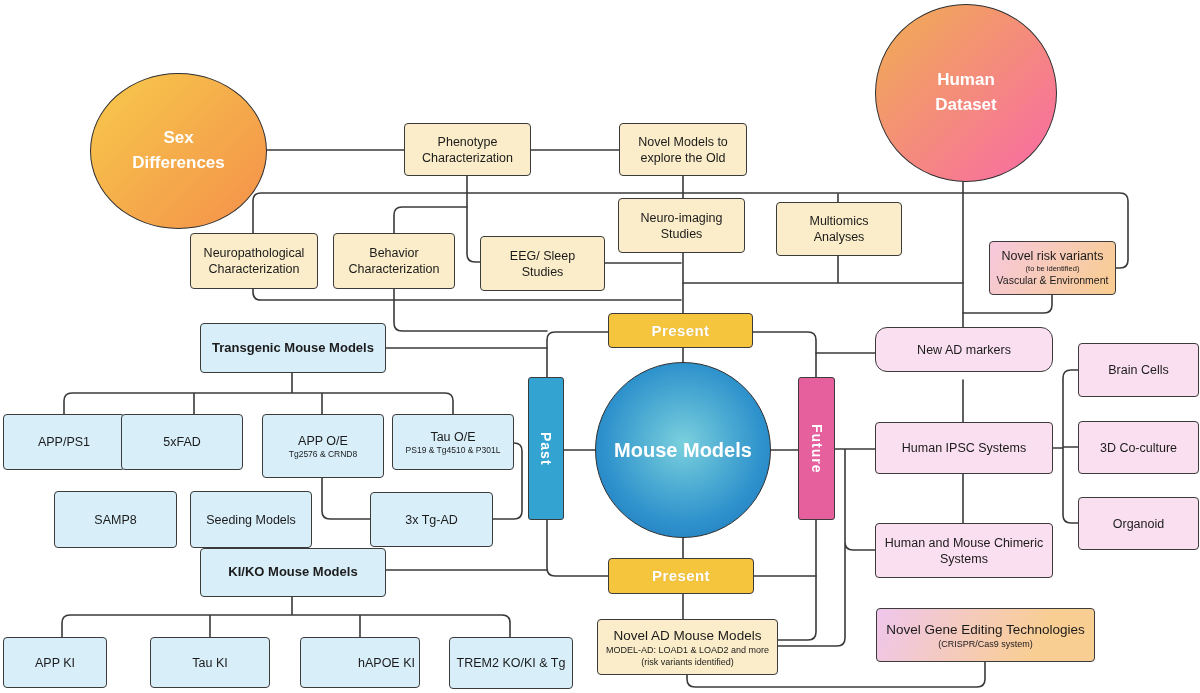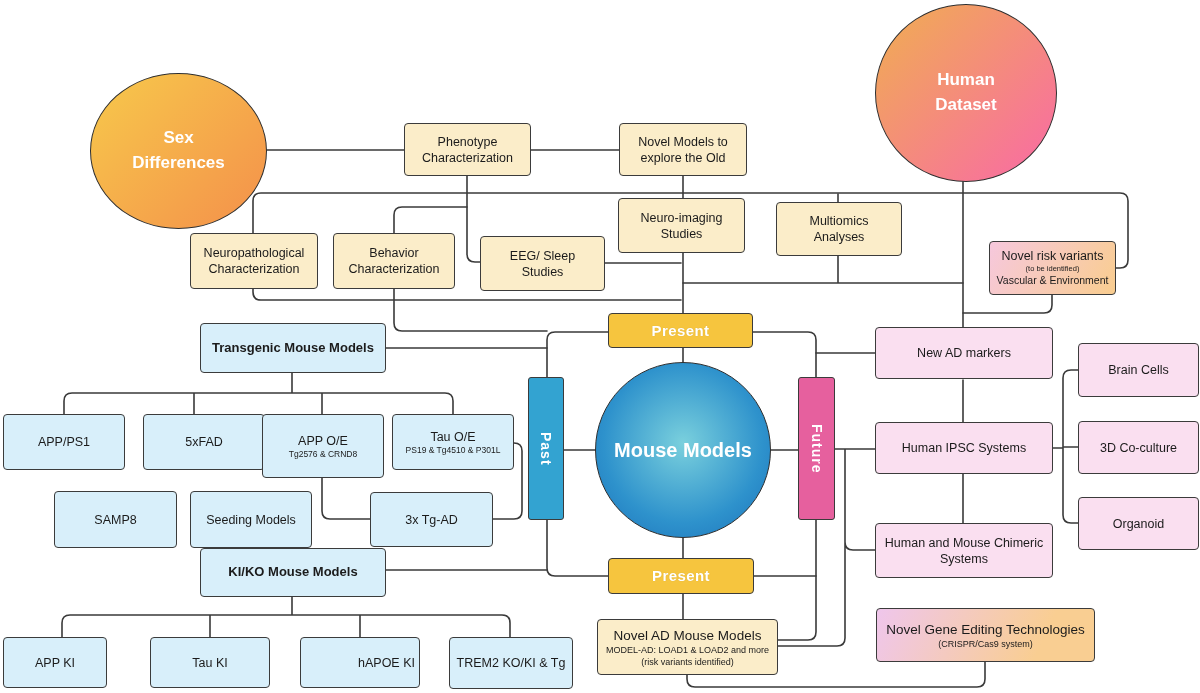--- a/index.html
+++ b/index.html
@@ -131,21 +131,21 @@
   <div class="vert future" style="left:798px;top:377px;width:37px;height:143px;">
     <span>Future</span>
   </div>
 
   <div class="box lblue hdr" style="left:200px;top:323px;width:186px;height:50px;">
     <span>Transgenic Mouse Models</span>
   </div>
   <div class="box lblue" style="left:3px;top:414px;width:122px;height:56px;">
     <span>APP/PS1</span>
   </div>
-  <div class="box lblue" style="left:143px;top:414px;width:122px;height:56px;">
+  <div class="box lblue" style="left:121px;top:414px;width:122px;height:56px;">
     <span>5xFAD</span>
   </div>
   <div class="box lblue" style="left:262px;top:414px;width:122px;height:64px;">
     <span>APP O/E</span>
     <span class="sub">Tg2576 &amp; CRND8</span>
   </div>
   <div class="box lblue" style="left:392px;top:414px;width:122px;height:56px;">
     <span>Tau O/E</span>
     <span class="sub">PS19 &amp; Tg4510 &amp; P301L</span>
   </div>
@@ -167,21 +167,21 @@
   <div class="box lblue" style="left:150px;top:637px;width:120px;height:51px;">
     <span>Tau KI</span>
   </div>
   <div class="box lblue" style="left:300px;top:637px;width:120px;height:51px;align-items:flex-end;">
     <span>hAPOE KI</span>
   </div>
   <div class="box lblue" style="left:449px;top:637px;width:124px;height:52px;">
     <span>TREM2 KO/KI &amp; Tg</span>
   </div>
 
-  <div class="box pink" style="left:875px;top:327px;width:178px;height:52px;">
+  <div class="box pink" style="left:875px;top:327px;width:178px;height:45px;border-radius:12px;">
     <span>New AD markers</span>
   </div>
   <div class="box pink" style="left:1078px;top:343px;width:121px;height:54px;">
     <span>Brain Cells</span>
   </div>
   <div class="box pink" style="left:875px;top:422px;width:178px;height:52px;">
     <span>Human IPSC Systems</span>
   </div>
   <div class="box pink" style="left:1078px;top:421px;width:121px;height:53px;">
     <span>3D Co-culture</span>

